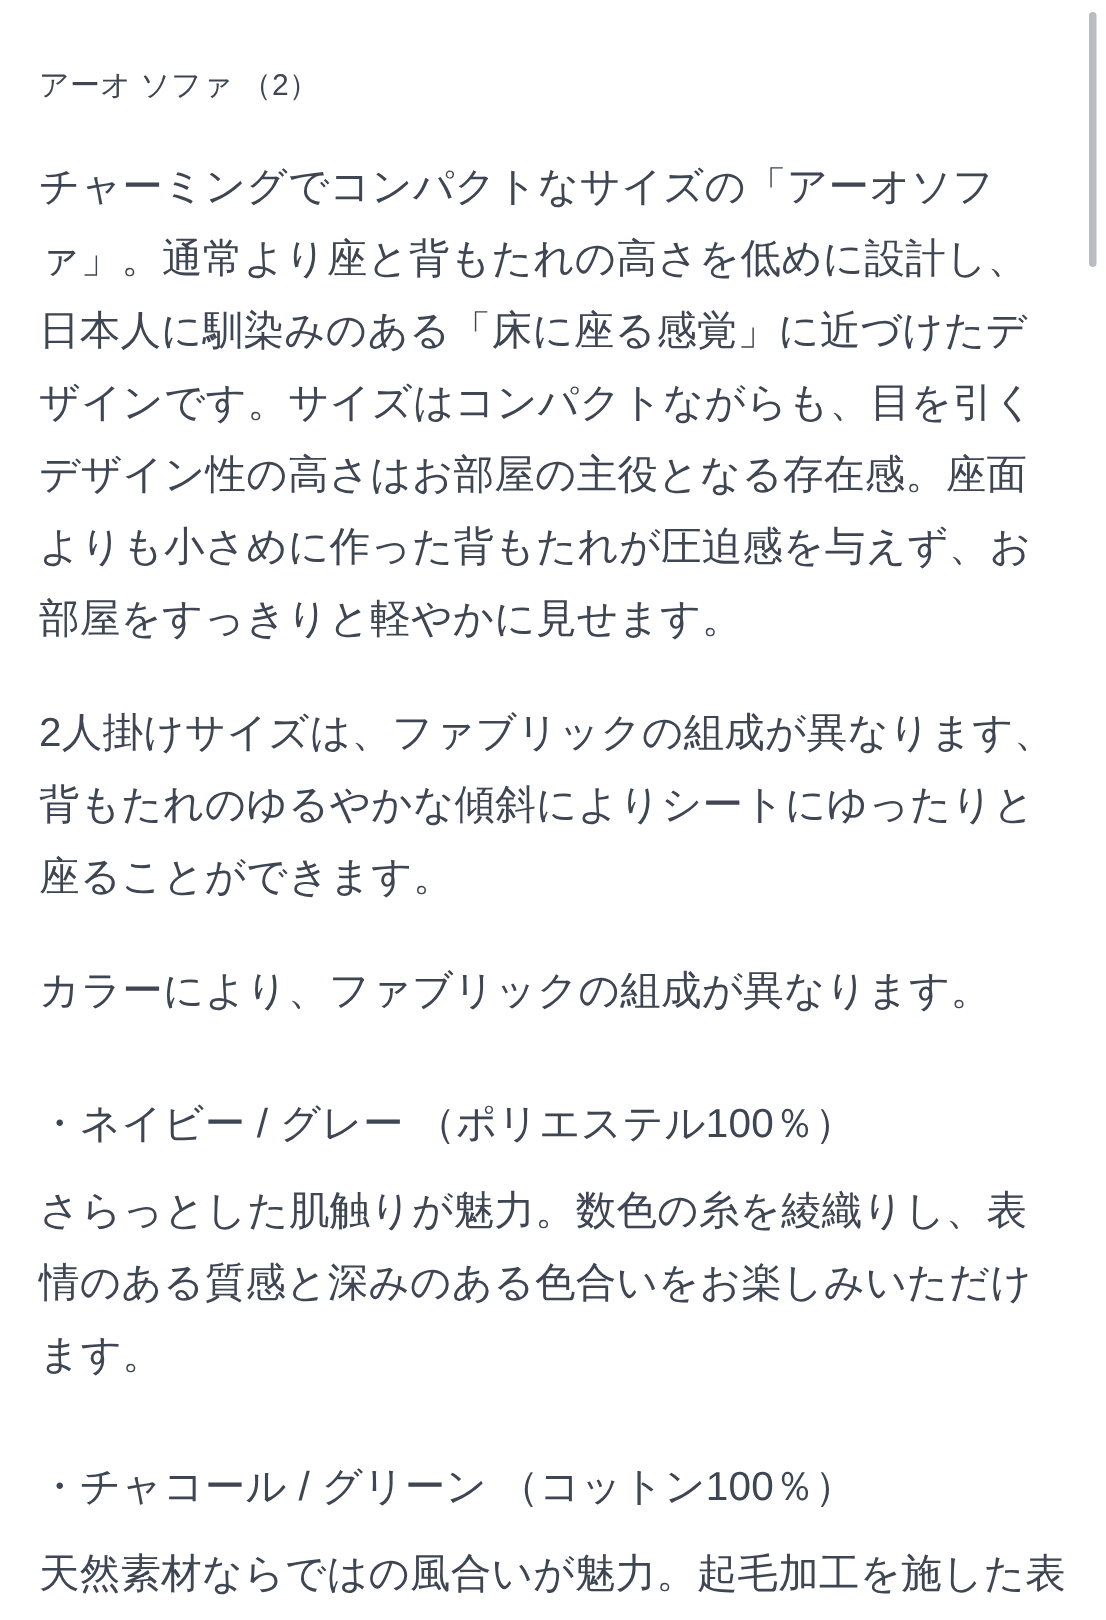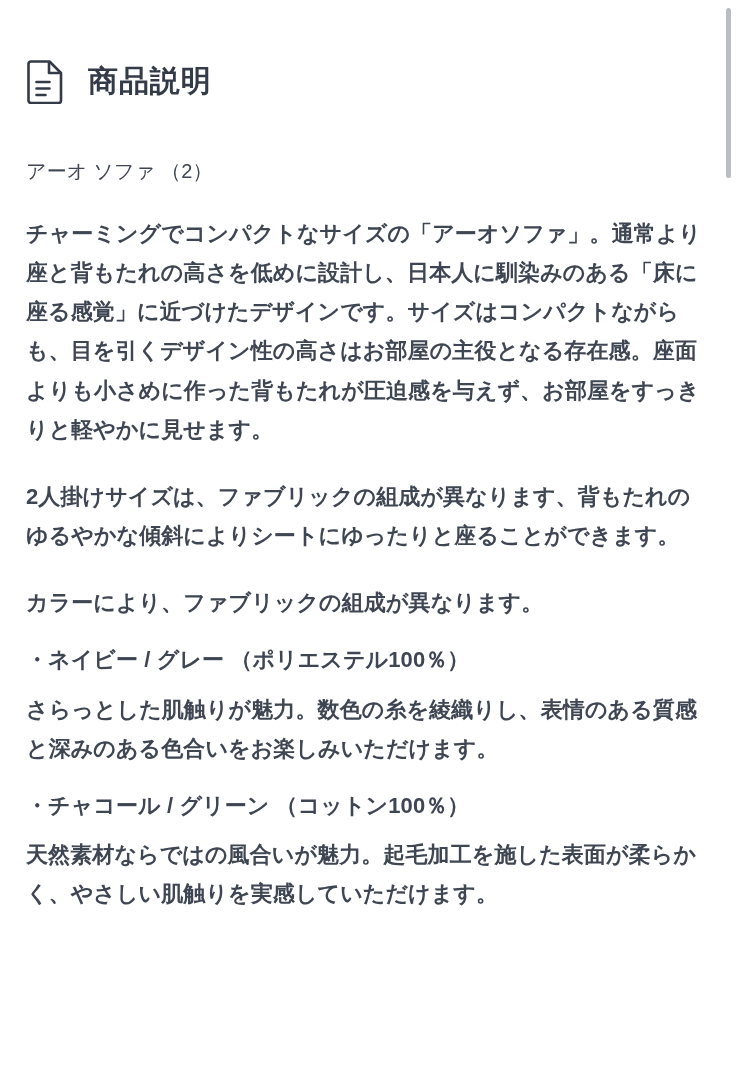--- a/index.html
+++ b/index.html
@@ -55,30 +55,30 @@
   .product-name {
     font-size: 20px;
     line-height: 1.5;
     color: #3f4653;
     margin: 42px 0 0 0;
     letter-spacing: 0.01em;
     font-weight: 400;
   }
 
   .para {
-    font-size: 22px;
+    font-size: 27px;
     line-height: 1.78;
     color: #3f4653;
     margin: 28px 0 0 0;
     letter-spacing: 0.005em;
-    font-weight: 700;
+    font-weight: 400;
     text-align: left;
   }
   .para.bullet {
-    margin-top: 18px;
+    margin-top: 40px;
   }
   .para.bullet-body {
     margin-top: 10px;
   }
 
   
   .scrollbar-track {
     position: absolute;
     top: 0;
     right: 6px;
@@ -94,30 +94,20 @@
     height: 170px;
     border-radius: 3px;
     background: #b9bcc2;
   }
 </style>
 </head>
 <body>
 
 <div id="page">
 
-  <div class="section-header">
-    <span class="doc-icon-wrap">
-      <svg class="doc-icon" viewBox="0 0 40 46" fill="none" xmlns="http://www.w3.org/2000/svg" aria-hidden="true">
-        <path d="M5 3.5h18.5L35 15v27.5a2.5 2.5 0 0 1-2.5 2.5h-27.5A2.5 2.5 0 0 1 2.5 42.5v-36.5A2.5 2.5 0 0 1 5 3.5z" stroke="#343b48" stroke-width="2.6" stroke-linejoin="round"></path>
-        <path d="M23 3.8V15h11" stroke="#343b48" stroke-width="2.6" stroke-linejoin="round"></path>
-        <path d="M10.5 24h13M10.5 30.5h13M10.5 37h9" stroke="#343b48" stroke-width="2.6" stroke-linecap="round"></path>
-      </svg>
-    </span>
-    <h1 class="section-title">商品説明</h1>
-  </div>
 
   <div class="product-name">アーオ ソファ （2）</div>
 
   <p class="para">チャーミングでコンパクトなサイズの「アーオソファ」。通常より座と背もたれの高さを低めに設計し、日本人に馴染みのある「床に座る感覚」に近づけたデザインです。サイズはコンパクトながらも、目を引くデザイン性の高さはお部屋の主役となる存在感。座面よりも小さめに作った背もたれが圧迫感を与えず、お部屋をすっきりと軽やかに見せます。</p>
   <p class="para">2人掛けサイズは、ファブリックの組成が異なります、背もたれのゆるやかな傾斜によりシートにゆったりと座ることができます。</p>
   <p class="para">カラーにより、ファブリックの組成が異なります。</p>
 
   <p class="para bullet">・ネイビー / グレー （ポリエステル100％）</p>
   <p class="para bullet-body">さらっとした肌触りが魅力。数色の糸を綾織りし、表情のある質感と深みのある色合いをお楽しみいただけます。</p>
 

